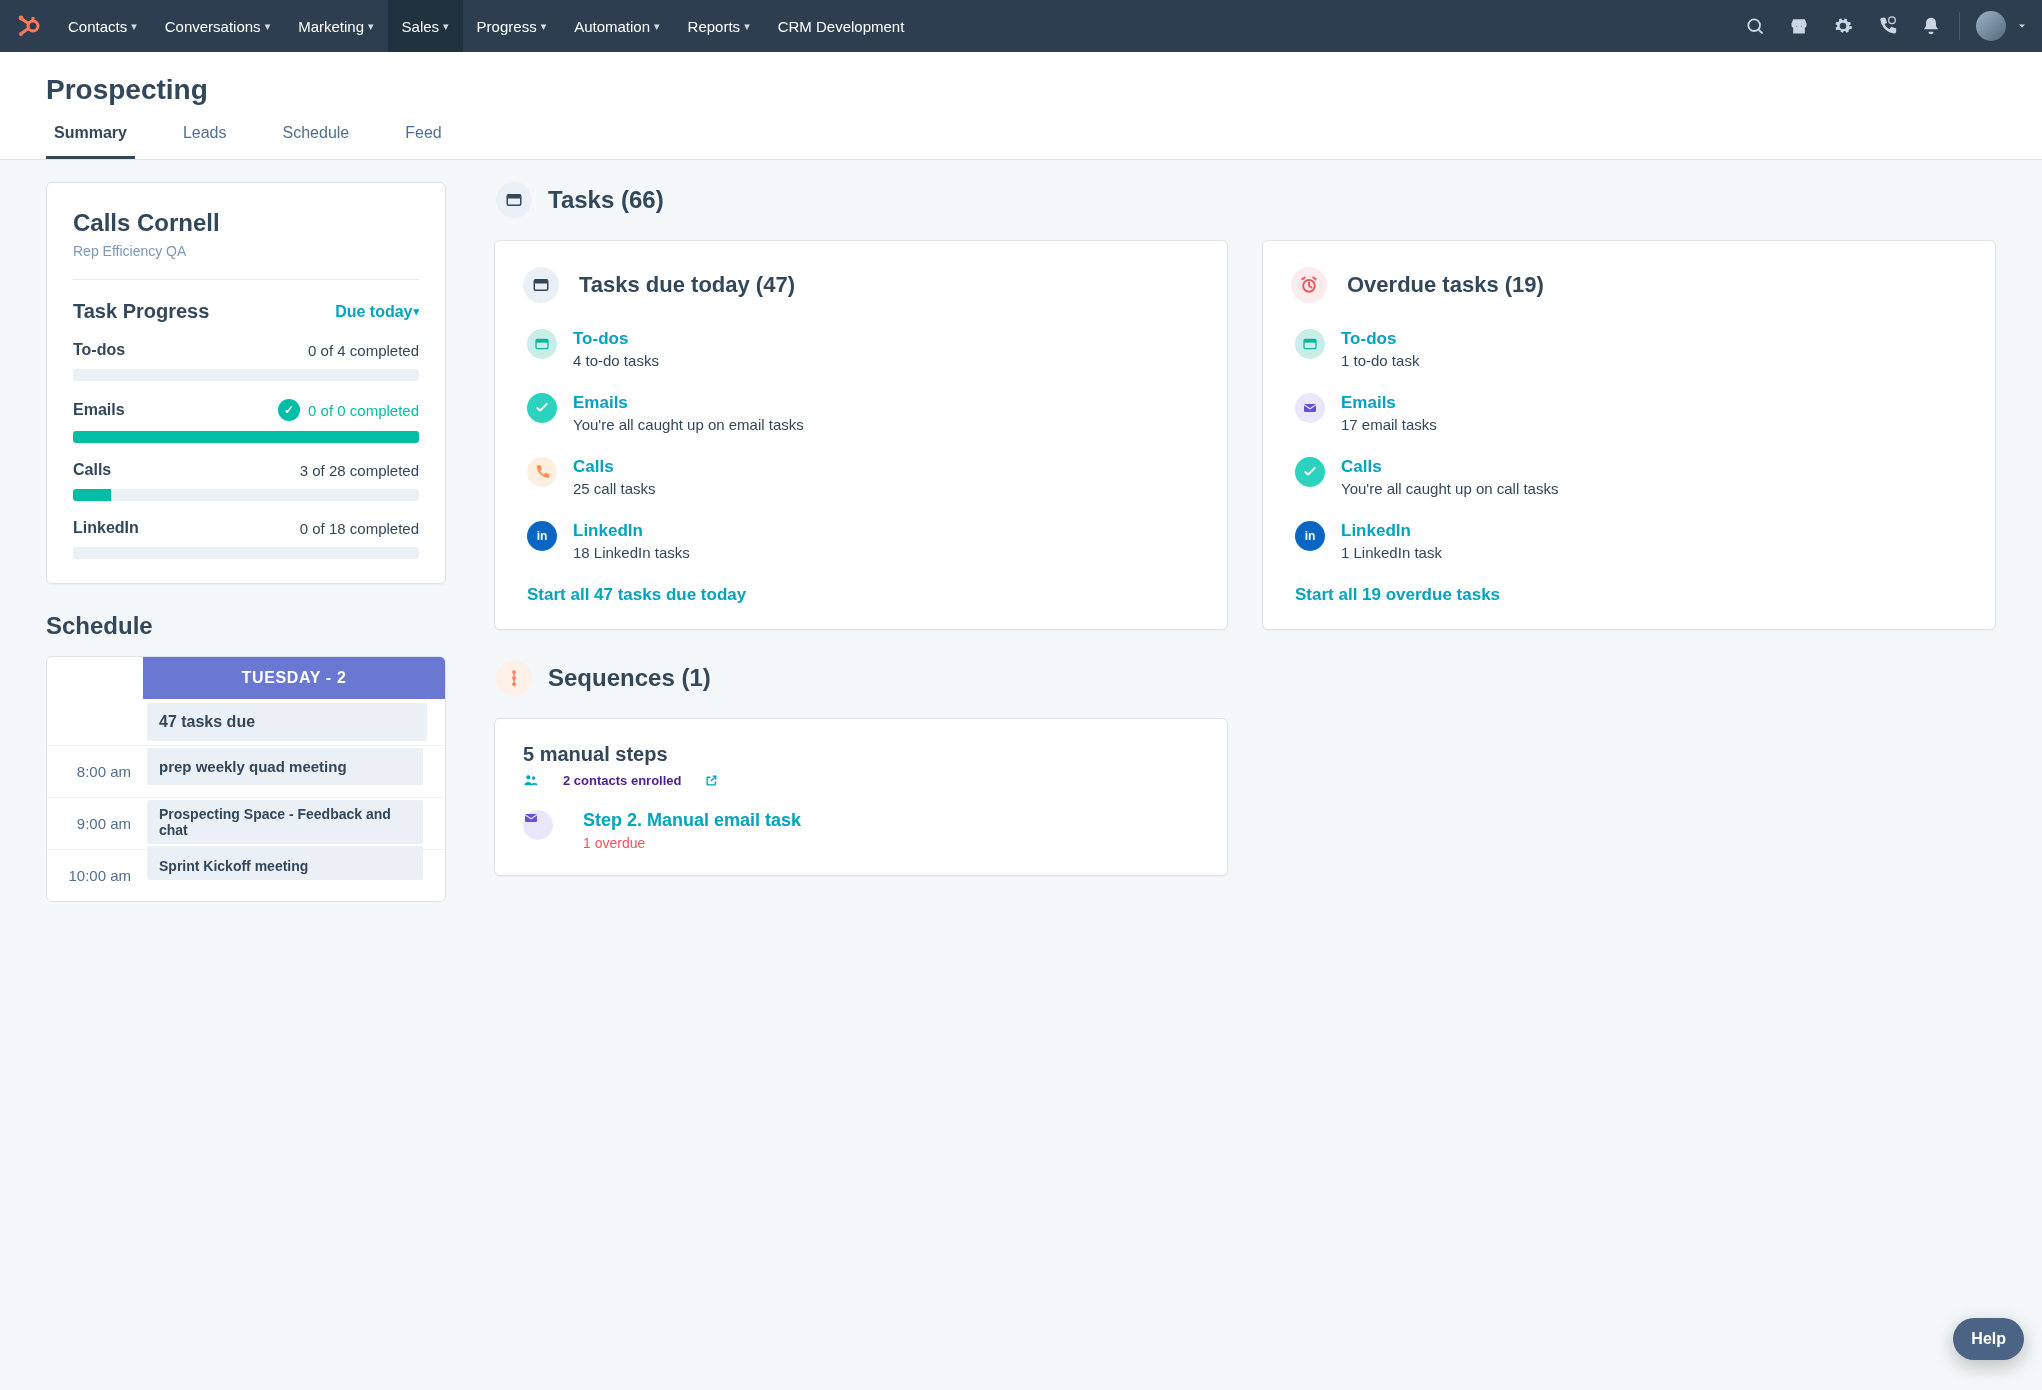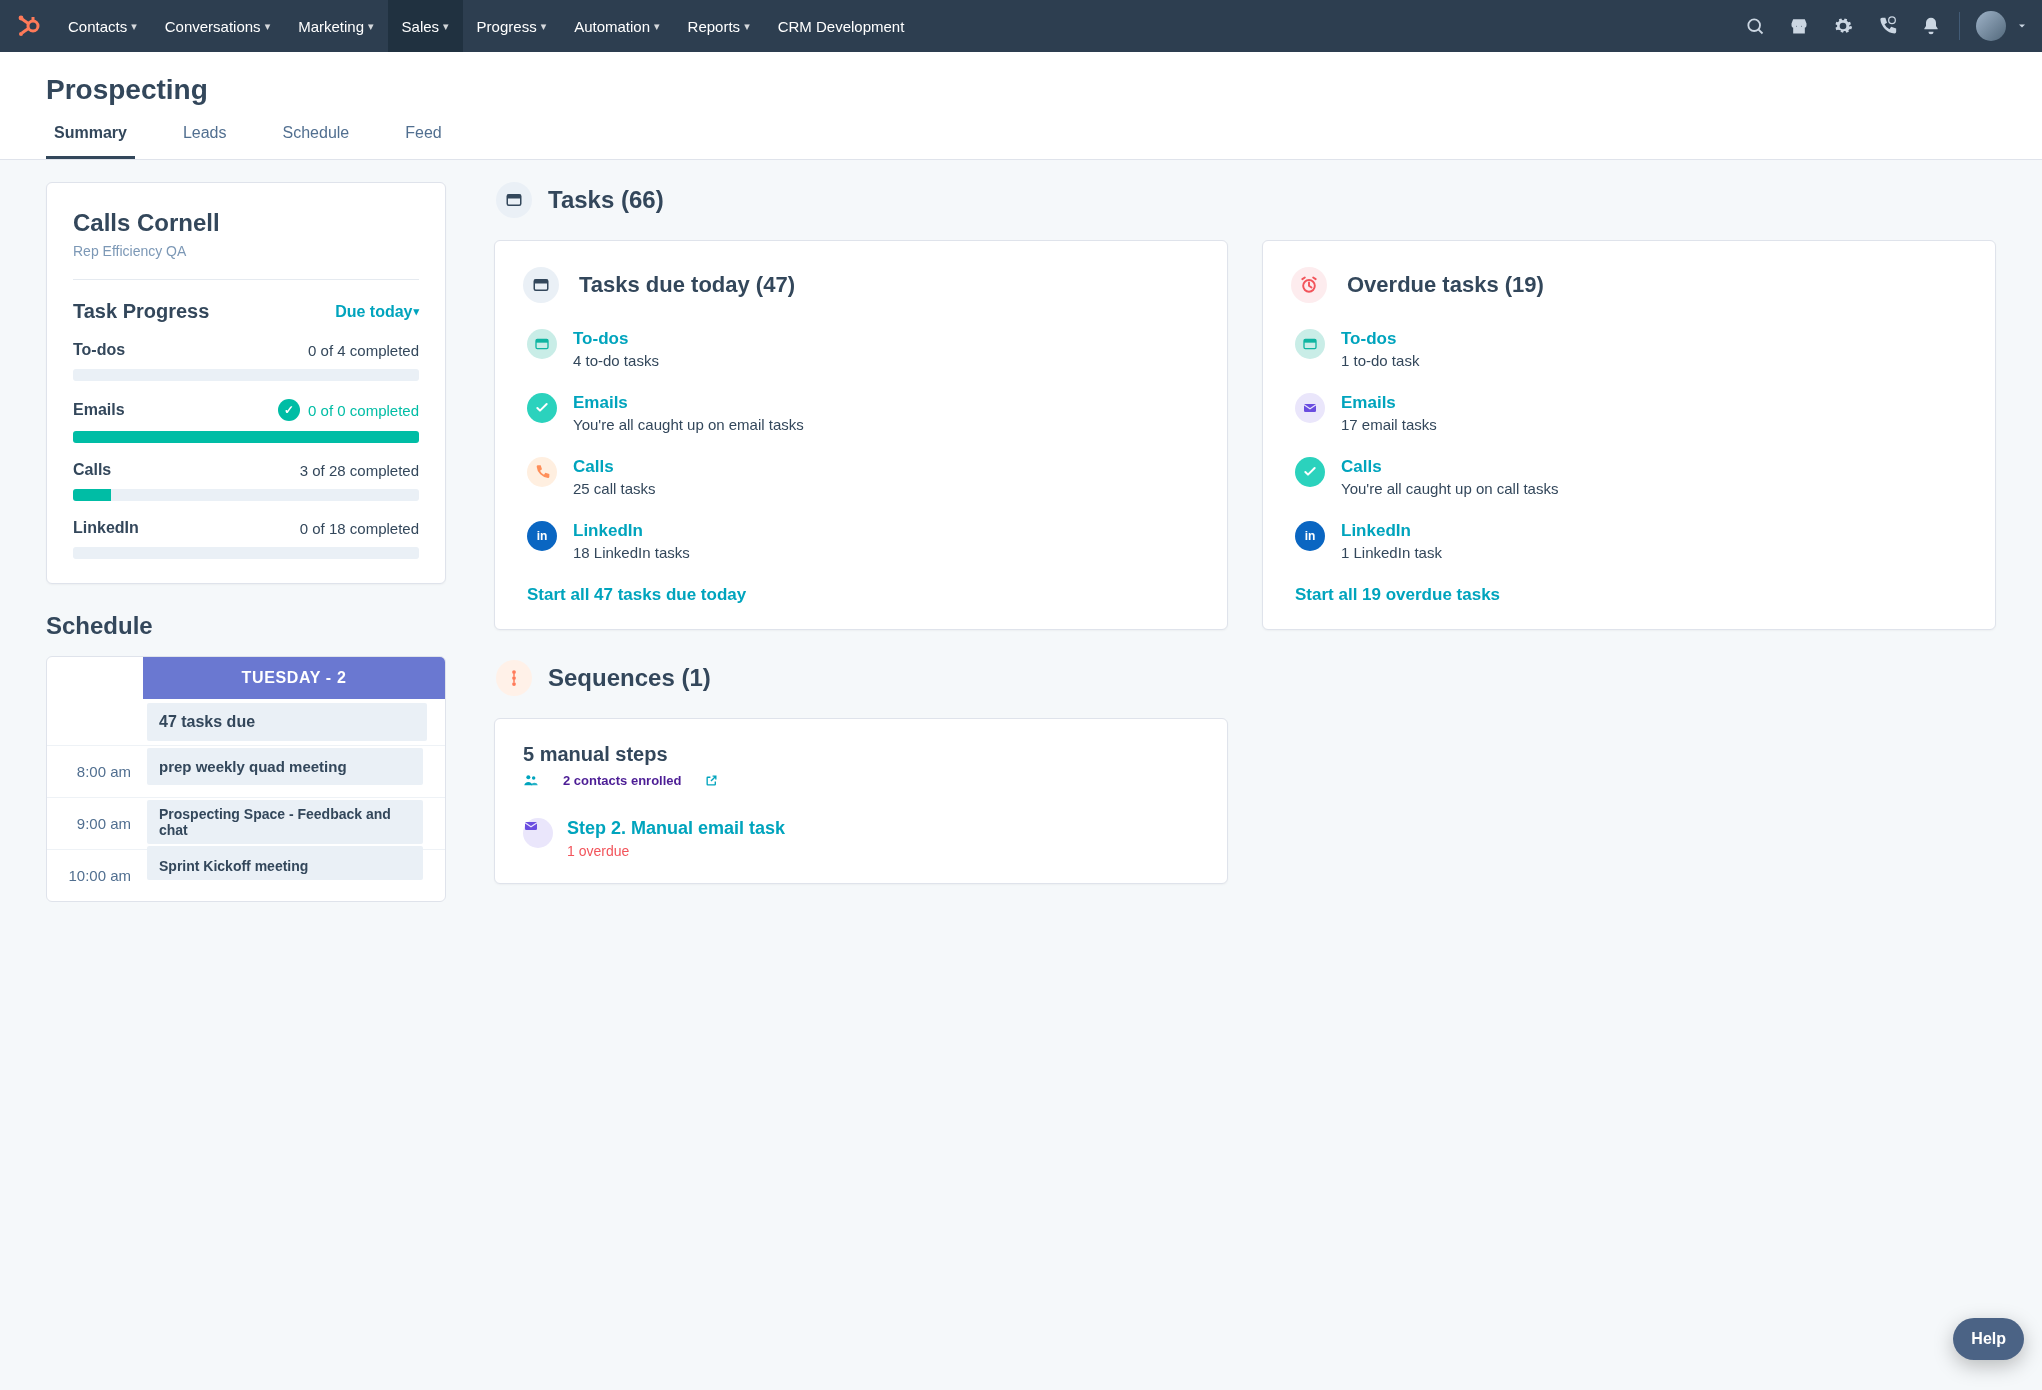--- a/index.html
+++ b/index.html
@@ -85,21 +85,21 @@
   .icn.linkd { background:#0a66c2; color:#fff; font-size:12px; }
   .icn.email { background:#eae6fb; color:#6a4de0; font-size:14px; }
   .item .txt a { color:#00a4bd; font-weight:700; font-size:17px; display:inline-block; margin-bottom:3px; }
   .item .txt .sub { color:#33475b; font-size:15px;text-align:center; }
 
   .card .action-link { color:#00a4bd; font-weight:700; font-size:17px; margin:12px 0 2px 4px; display:inline-block; }
 
   .seq-card { padding:24px 28px; }
   .seq-card h3 { font-size:20px; font-weight:800; }
   .enrolled { color:#4c1d95; font-weight:700; font-size:13px; display:flex; align-items:center; gap:24px; margin-top:6px; }
-  .seq-item { display:flex; gap:14px; align-items:flex-start; margin-top:30px; }
+  .seq-item { display:flex; gap:30px; align-items:flex-start; margin-top:22px; }
   .seq-item .icn.email { width:30px; height:30px; border-radius:50%; }
   .seq-item a { color:#00a4bd; font-weight:700; font-size:18px; }
   .overdue-text { color:#f2545b; font-size:14px; margin-top:4px; }
 
   
   .help-pill { position:fixed; right:18px; bottom:30px; background:#4b6385; color:#fff; font-weight:700; padding:12px 18px; border-radius:22px; cursor:pointer; box-shadow:0 6px 20px rgba(0,0,0,.25); }
 
   
   svg { display:block; }
 </style>

